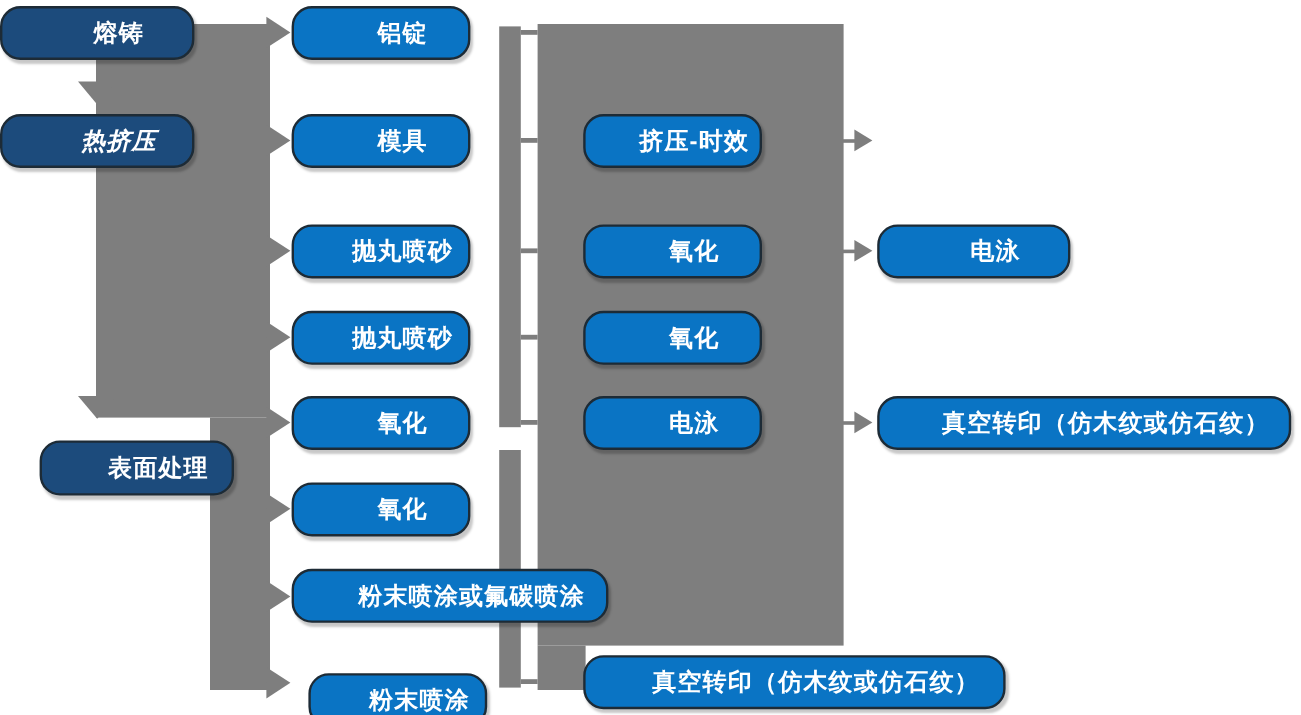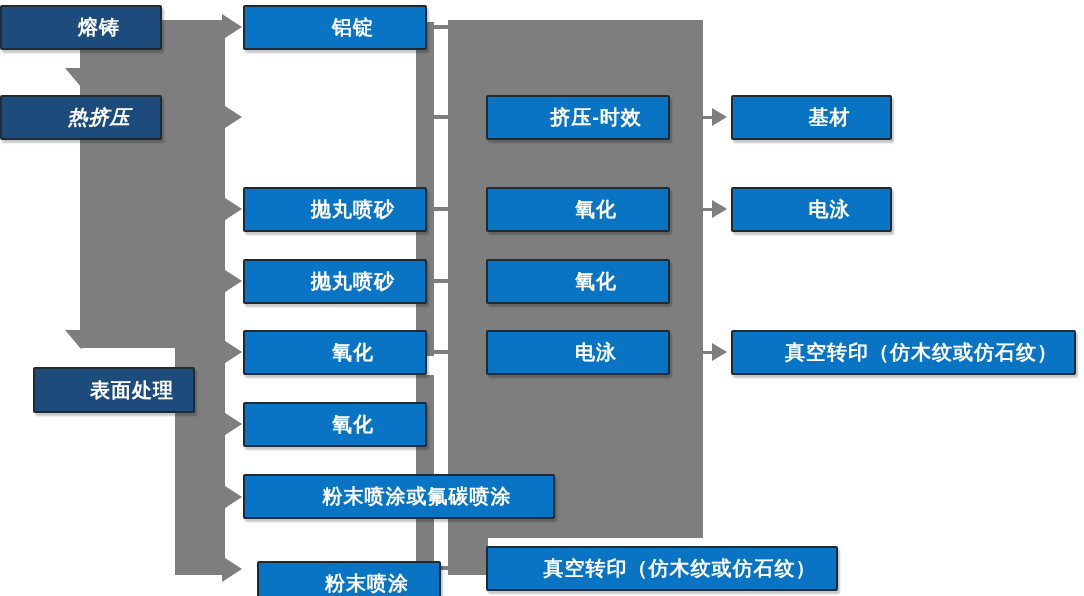--- a/index.html
+++ b/index.html
@@ -8,33 +8,33 @@
     width:1084px;height:596px;
     background:#ffffff;
     overflow:hidden;
     font-family:"Liberation Sans","DejaVu Sans",sans-serif;
   }
   .node{
     position:absolute;
     box-sizing:border-box;
     height:45px;
     border:2px solid #1d2b36;
-    border-radius:2px;
+    border-radius:17px;
     color:var(--text_color,#ffffff);
     font-size:20px;
     font-weight:600;
     letter-spacing:1px;
     display:flex;align-items:center;justify-content:center;
     white-space:nowrap;
     z-index:2;
     box-shadow:2px 3px 2px rgba(0,0,0,.22);
     padding-left:36px;
   }
   .stage{background:var(--stage_box,#1C4B7C);width:162px;left:0;}
-  .proc{background:var(--process_box,#0A74C4);width:184px;}
+  .proc{background:var(--process_box,#0A74C4);width:149px;}
   .gray{position:absolute;background:var(--connector,#7E7E7E);z-index:0;}
   .tick{position:absolute;background:var(--connector,#7E7E7E);height:4px;width:14px;left:434px;z-index:1;}
   .arrow-r{
     position:absolute;width:0;height:0;z-index:1;
     border-left:20px solid var(--connector,#7E7E7E);
     border-top:13px solid transparent;
     border-bottom:13px solid transparent;
     left:222px;
   }
   .arrow-r.sm{
@@ -87,30 +87,30 @@
   <div class="arrow-r sm" style="top:343px;"></div>
 
   <div class="arrow-d" style="top:68px;"></div>
   <div class="arrow-d" style="top:330px;"></div>
 
   <div class="node stage" style="top:5px;">熔铸</div>
   <div class="node stage" style="top:95px;font-style:italic;">热挤压</div>
   <div class="node stage" style="top:367px;height:46px;margin-left:33px;">表面处理</div>
 
   <div class="node proc" style="left:243px;top:5px;">铝锭</div>
+  <div class="node proc" style="left:243px;top:95px;">模具</div>
   <div class="node proc" style="left:243px;top:187px;">抛丸喷砂</div>
   <div class="node proc" style="left:243px;top:259px;">抛丸喷砂</div>
   <div class="node proc" style="left:243px;top:330px;">氧化</div>
   <div class="node proc" style="left:243px;top:402px;">氧化</div>
-  <div class="node proc" style="left:243px;top:474px;width:312px;">粉末喷涂或氟碳喷涂</div>
+  <div class="node proc" style="left:243px;top:474px;width:264px;">粉末喷涂或氟碳喷涂</div>
   <div class="node proc" style="left:257px;top:546px;margin-top:15px;">粉末喷涂</div>
 
   <div class="node proc" style="left:486px;top:95px;">挤压-时效</div>
   <div class="node proc" style="left:486px;top:187px;">氧化</div>
   <div class="node proc" style="left:486px;top:259px;">氧化</div>
   <div class="node proc" style="left:486px;top:330px;">电泳</div>
   <div class="node proc" style="left:486px;top:546px;width:352px;">真空转印（仿木纹或仿石纹）</div>
 
-  <div class="node proc" style="left:731px;top:95px;width:161px;">基材</div>
   <div class="node proc" style="left:731px;top:187px;width:161px;">电泳</div>
   <div class="node proc" style="left:731px;top:330px;width:345px;">真空转印（仿木纹或仿石纹）</div>
 
 </div>
 
 </body></html>

